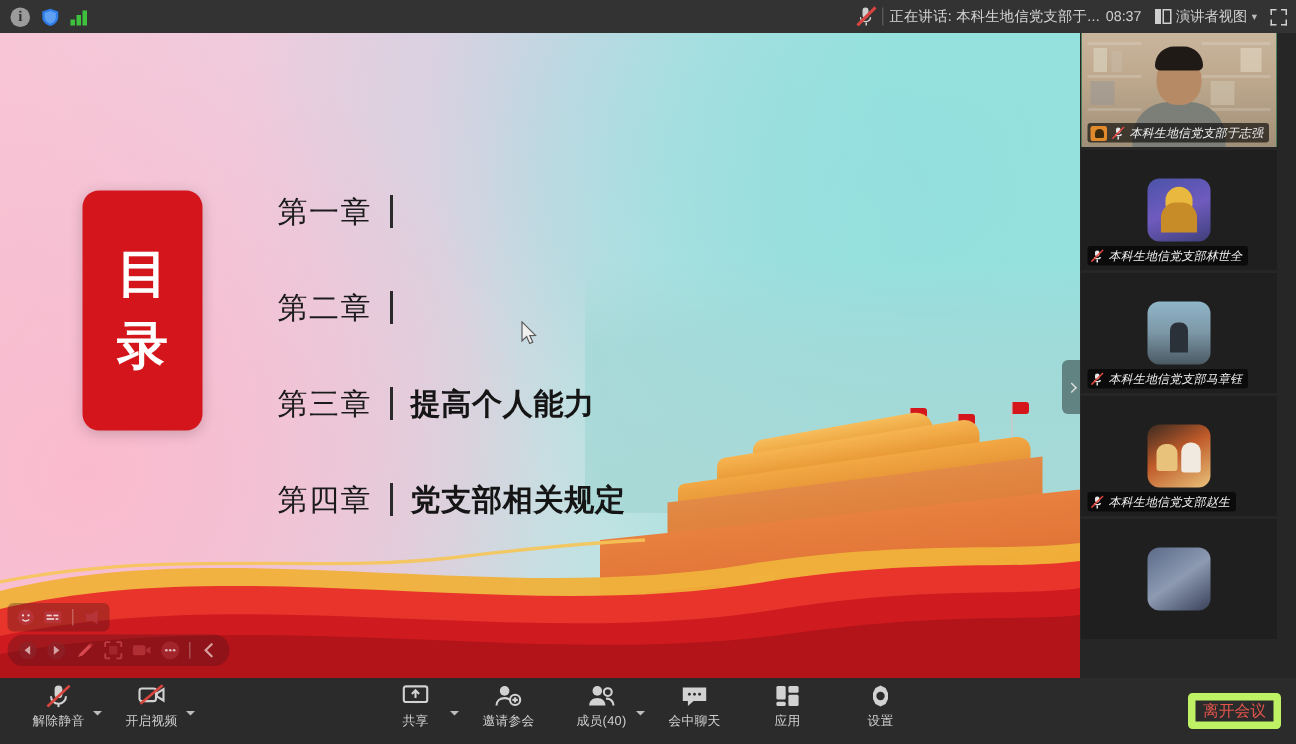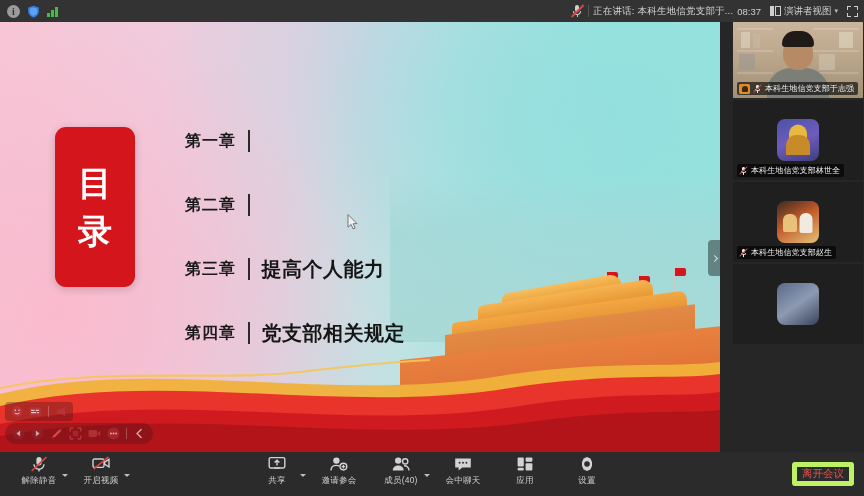--- a/index.html
+++ b/index.html
@@ -106,21 +106,21 @@
   }
 
   
   .toc-list { position: absolute; left: 185px; top: 103px; width: 500px; }
   .toc-row {
     display: flex; align-items: center; gap: 12px;
     height: 32px; margin-bottom: 32px;
   }
   .toc-row:last-child { margin-bottom: 0; }
   .toc-num {
-    font-size: 16px; color: #1b1b1b; font-weight: 700; letter-spacing: 1px;
+    font-size: 20px; color: #1b1b1b; font-weight: 400; letter-spacing: 1px;
     font-family: "DejaVu Sans", "Liberation Sans", sans-serif; white-space: nowrap;
   }
   .toc-bar { width: 1.6px; height: 22px; background: #2a2a2a; }
   .toc-title {
     font-size: 20px; color: #151515; font-weight: 600; letter-spacing: .5px;
     font-family: "DejaVu Sans", "Liberation Sans", sans-serif; white-space: nowrap;
   }
 
   
   .gate { position: absolute; right: 0; bottom: 0; width: 330px; height: 200px; }
@@ -216,22 +216,22 @@
   .rail {
     position: absolute; left: 720px; top: 14px; width: 144px; height: 438px;
     background: #262626; overflow: hidden;
   }
   .rail-scroll-top {
     position: absolute; left: 0; top: 0; width: 144px; height: 4px;
     display: flex; gap: 2px;
   }
   .rail-scroll-top i { flex: 1; background: #8a8a8a; height: 3px; border-radius: 2px; }
   .tile {
-    position: relative; width: 130px; height: 80px; margin: 0 1px 0 13px;
-    background: #1b1b1b; overflow: hidden;
+    position: relative; width: 130px; height: 80px; margin: 0 1px 0 1px;
+    background: #1b1b1b; overflow: hidden; font-style: italic;
   }
   .tile.active { outline: 2px solid #2fbf71; outline-offset: -2px; }
   .tile .webcam {
     position: absolute; inset: 0;
     background:
       linear-gradient(180deg, #cbb79f 0%, #bda88d 45%, #a08f77 100%);
   }
   .shelf { position: absolute; background: rgba(255,255,255,.16); }
   .person-head {
     position: absolute; left: 50%; transform: translateX(-50%); top: 18px;
@@ -532,20 +532,36 @@
         <span class="mic-tiny">
             <span class="b"></span>
             <span class="a"></span>
             <span class="s"></span>
             <span class="x"></span>
           </span>
         <span class="nm">本科生地信党支部林世全</span>
       </div>
     </div>
 
+    <div class="tile" style="margin-top:2px;">
+      <div class="avatar-tile">
+        <div class="avatar-img" style="background:linear-gradient(180deg,#8fb6c9 0%,#7d98a8 48%,#4a5a63 100%);">
+          <div style="position:absolute;left:50%;top:58%;transform:translate(-50%,-50%);width:12px;height:20px;background:#2b3138;border-radius:5px 5px 0 0;"></div>
+        </div>
+      </div>
+      <div class="tile-label">
+        <span class="mic-tiny">
+            <span class="b"></span>
+            <span class="a"></span>
+            <span class="s"></span>
+            <span class="x"></span>
+          </span>
+        <span class="nm">本科生地信党支部马章钰</span>
+      </div>
+    </div>
 
     <div class="tile" style="margin-top:2px;">
       <div class="avatar-tile">
         <div class="avatar-img" style="background:linear-gradient(150deg,#3a2a20 0%,#c05a2a 45%,#e8c27a 100%);">
           <div style="position:absolute;left:32%;top:52%;transform:translate(-50%,-50%);width:14px;height:18px;background:#e8c27a;border-radius:6px 6px 2px 2px;"></div>
           <div style="position:absolute;left:68%;top:52%;transform:translate(-50%,-50%);width:13px;height:20px;background:#f0eae0;border-radius:6px 6px 2px 2px;"></div>
         </div>
       </div>
       <div class="tile-label">
         <span class="mic-tiny">

